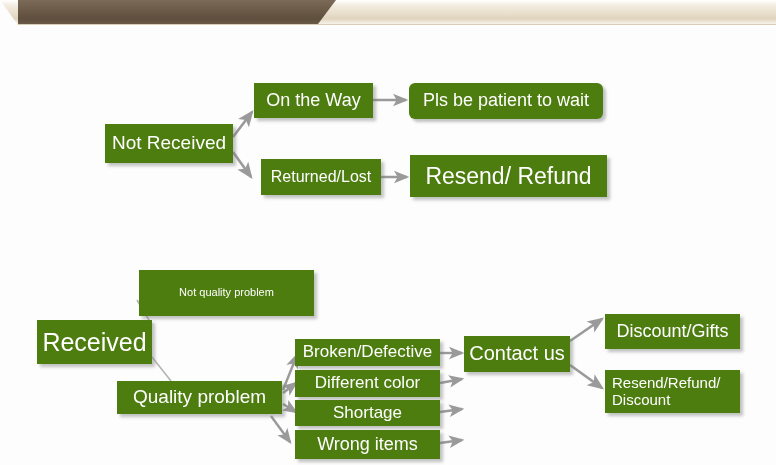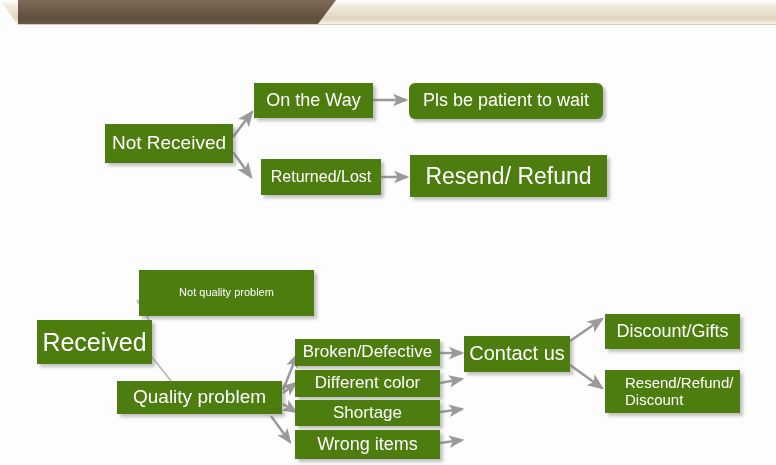--- a/index.html
+++ b/index.html
@@ -74,21 +74,21 @@
     justify-content: center;
     text-align: center;
     box-shadow: 3px 3px 3px rgba(120,120,120,0.45);
     font-family: "Liberation Sans", sans-serif;
     line-height: 1.08;
     white-space: pre-line;
   }
   .node.left-align {
     justify-content: flex-start;
     text-align: left;
-    padding-left: 20px;
+    padding-left: 7px;
   }
 
   
   #connectors {
     position: absolute;
     left: 0; top: 0;
     width: 776px;
     height: 465px;
     pointer-events: none;
   }

